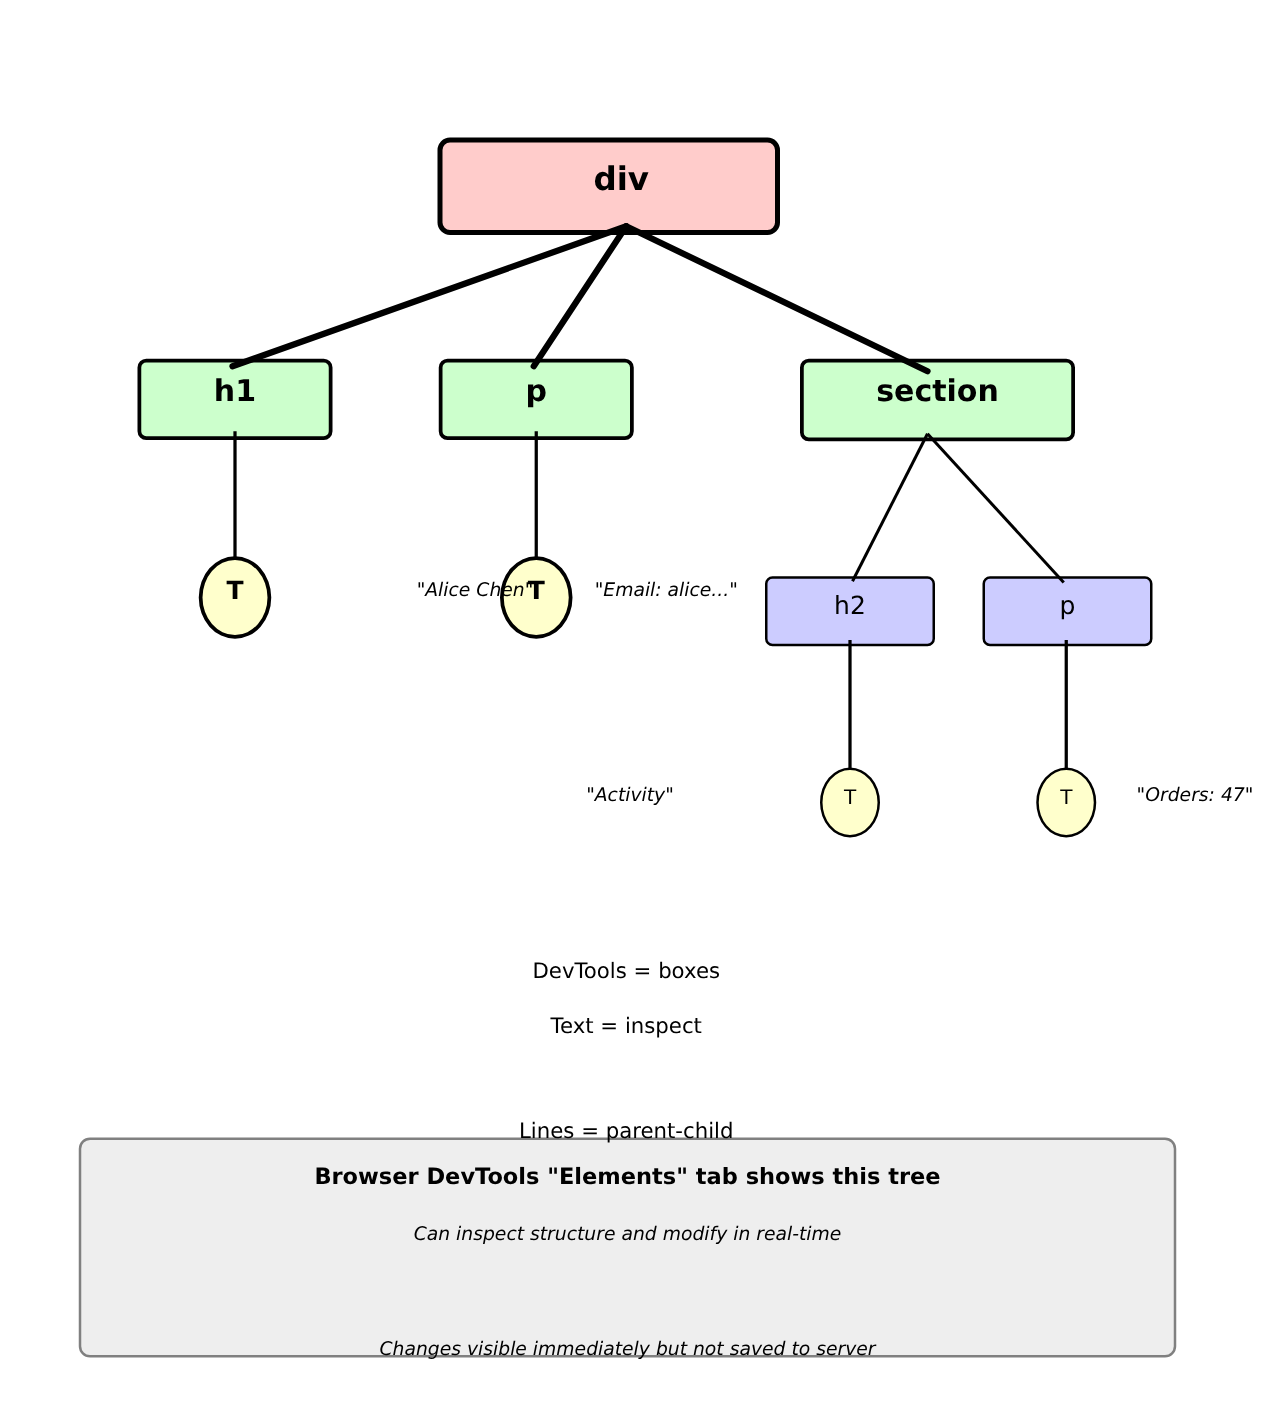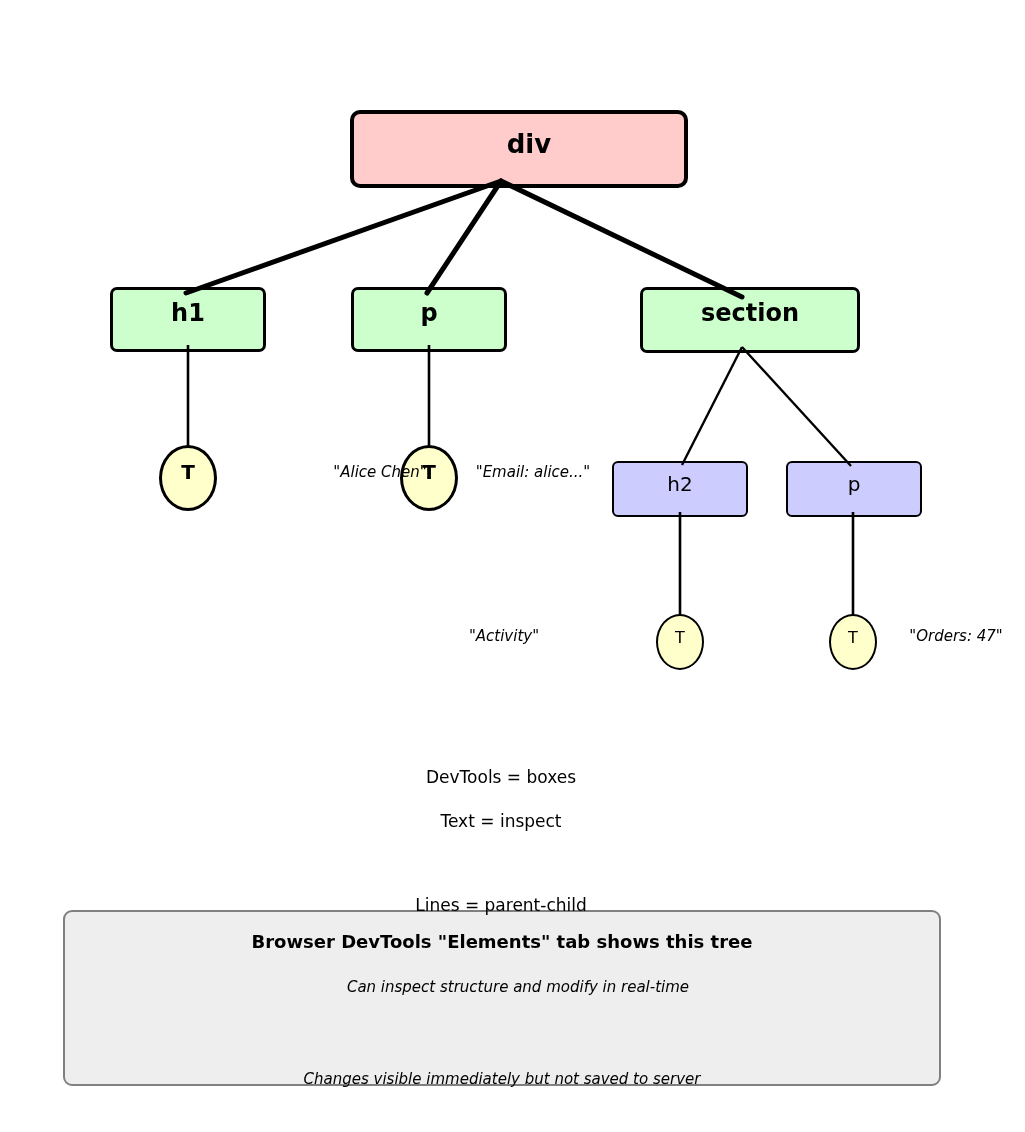--- a/index.html
+++ b/index.html
@@ -22,21 +22,21 @@
   .node {
     position: absolute;
     box-sizing: border-box;
     display: flex;
     align-items: center;
     justify-content: center;
     z-index: 1;
   }
   .rect { border: 3px solid #000; border-radius: 7px; }
   .root-box {
-    left: 350px; top: 110px; width: 338px; height: 78px;
+    left: 350px; top: 110px; width: 274px; height: 78px;
     background: #ffcccb; border-width: 4px; border-radius: 10px;
     font-size: 26px; font-weight: bold; padding-left: 20px;
   }
   .root-box span { transform: translateY(-5px); }
   .elem-box {
     background: #ccffcc;
     font-size: 24px; font-weight: bold;
   }
   .elem-box span { transform: translateY(-7px); }
   .box-h1      { left: 110px; top: 287px; width: 156px; height: 65px; }
@@ -108,21 +108,21 @@
     white-space: nowrap;
   }
   .caption-sub {
     position: absolute;
     left: 0; width: 100%;
     text-align: center;
     font-style: italic;
     font-size: 15px;
     white-space: nowrap;
   }
-  .cap-sub1 { top: 66px; margin-left: 16px; }
+  .cap-sub1 { top: 66px; }
   .cap-sub2 { top: 110px; margin-top: 48px; }
 </style>
 </head>
 <body>
 
 <div class="stage">
 
   <svg class="edges" viewBox="0 0 1025 1132" xmlns="http://www.w3.org/2000/svg">
     <line x1="501" y1="181" x2="186" y2="293" stroke="#000" stroke-width="5" stroke-linecap="round"></line>
     <line x1="501" y1="181" x2="427" y2="293" stroke="#000" stroke-width="5" stroke-linecap="round"></line>

